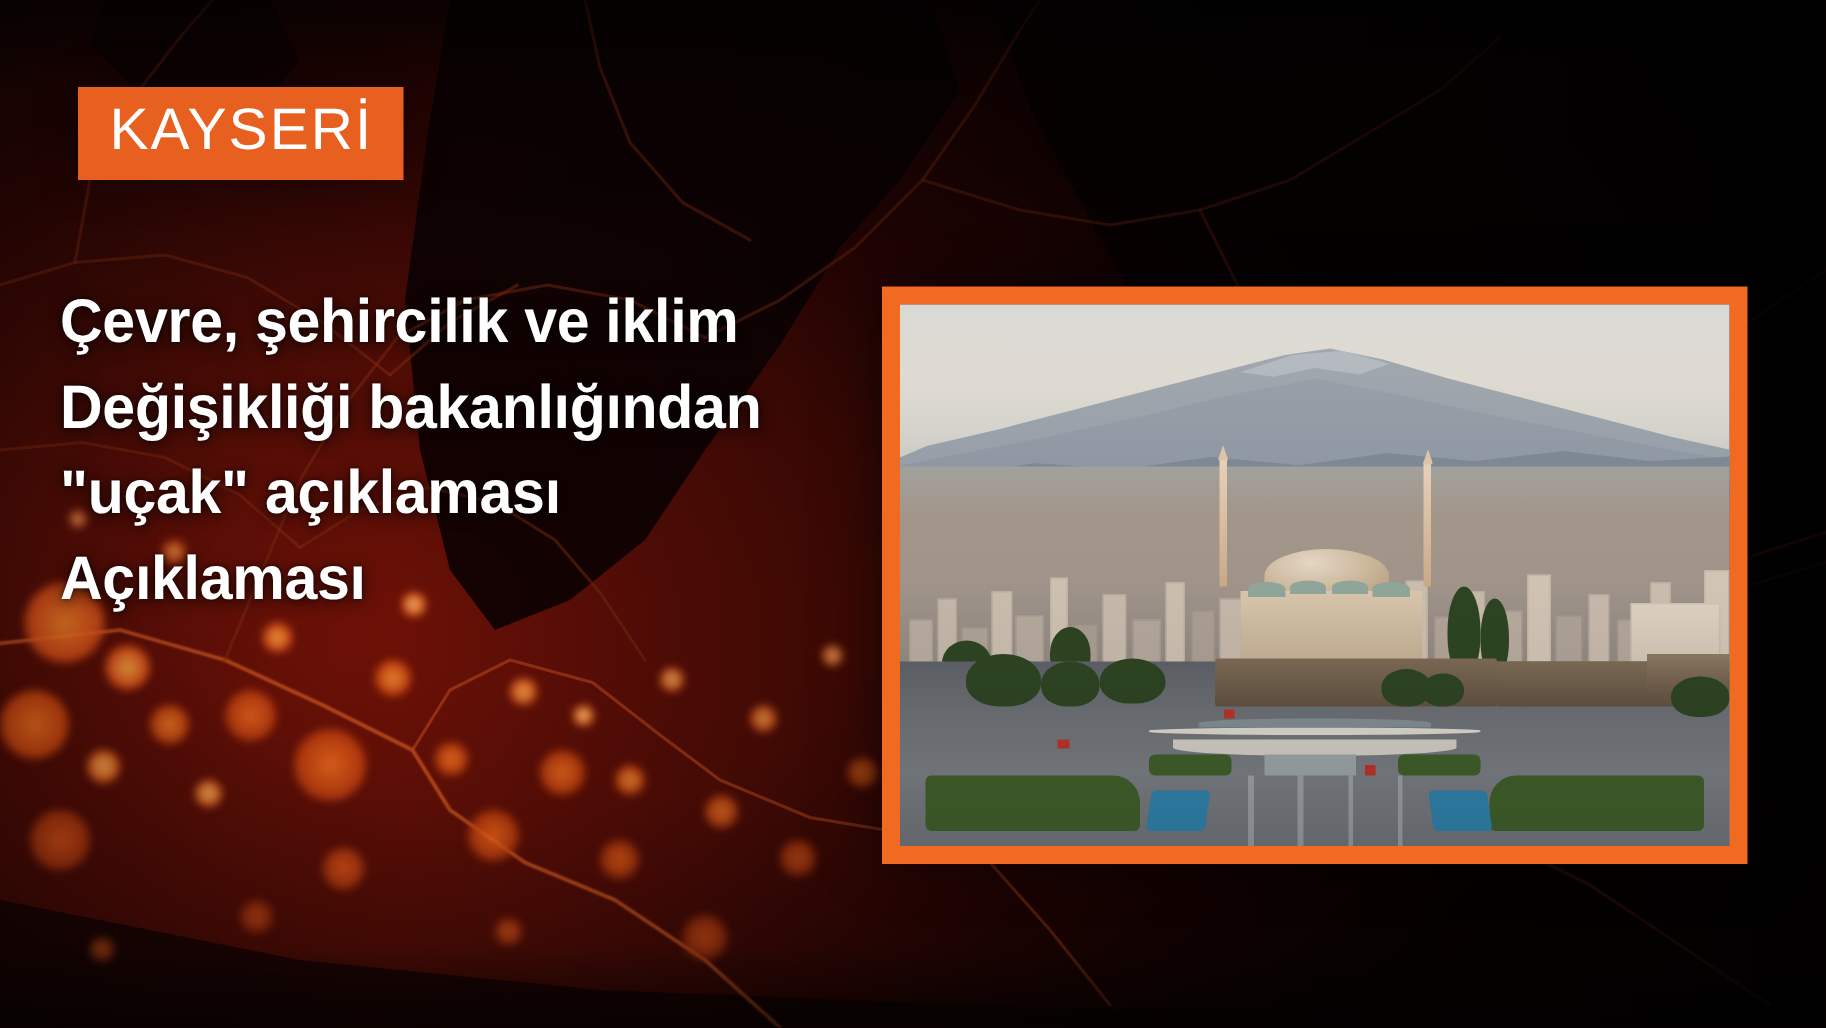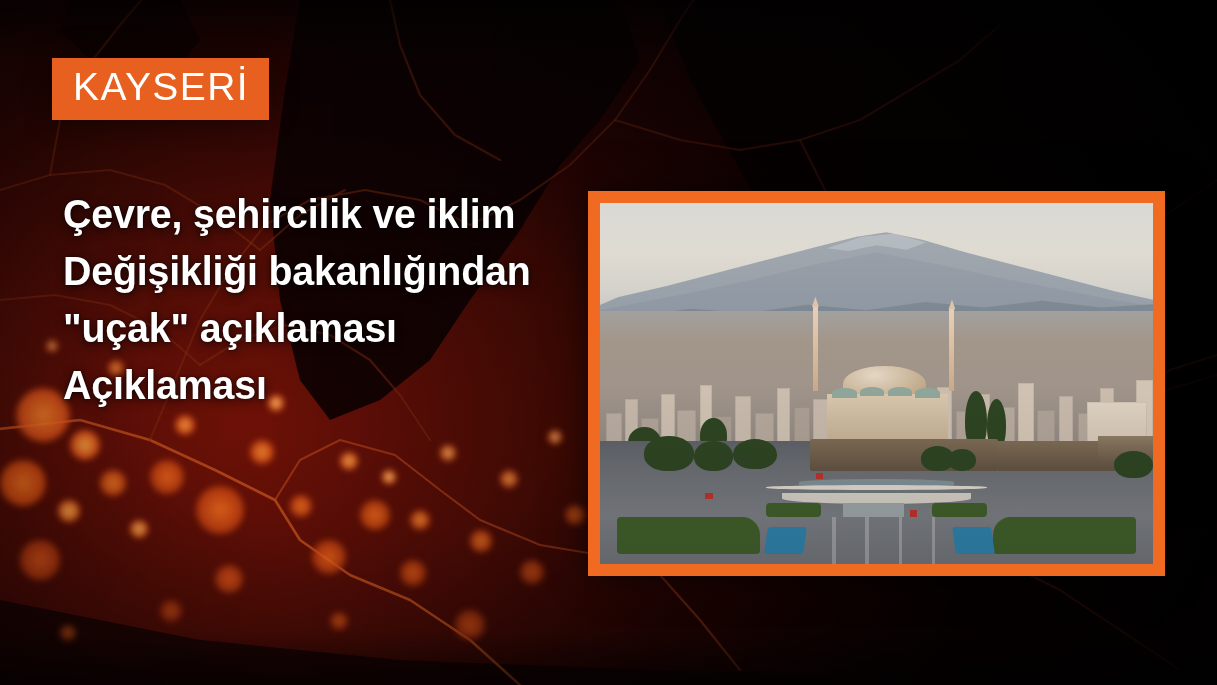--- a/index.html
+++ b/index.html
@@ -96,21 +96,21 @@
     line-height: 40px;
     font-weight: 400;
     letter-spacing: 1.4px;
     font-family: "Liberation Sans", sans-serif;
     white-space: nowrap;
   }
 
   
   #headline {
     position: absolute;
-    left: 63px;
+    left: 40px;
     top: 186px;
     width: 520px;
   }
   #headline .hl-line {
     display: block;
     color: #ffffff;
     font-size: 41px;
     line-height: 57px;
     font-weight: 700;
     letter-spacing: -0.2px;

